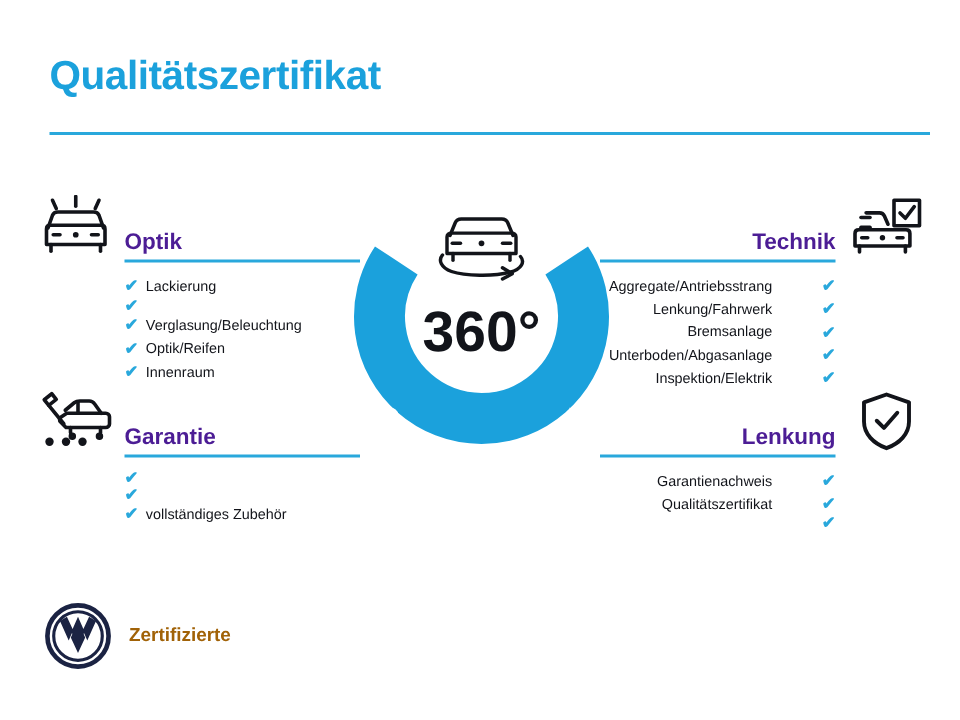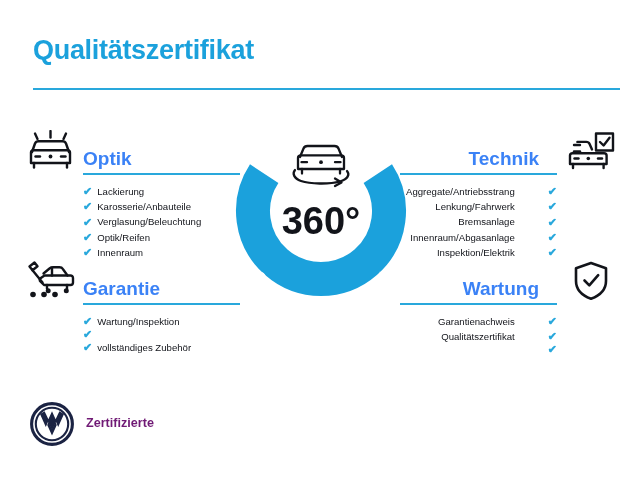--- a/index.html
+++ b/index.html
@@ -58,27 +58,27 @@
     top: 0;
     width: 50px;
     height: 42px;
   }
   .sec-left .sec-icon  { left: 0px; }
   .sec-right .sec-icon { right: 0px; }
 
   .sec-title {
     position: absolute;
     bottom: 2px;
-    font-size: 19px;
+    font-size: 15px;
     font-weight: bold;
-    color: #3b82f6;
+    color: #4c1d95;
     white-space: nowrap;
   }
   .sec-left .sec-title  { left: 58px; }
-  .sec-right .sec-title { right: 76px; }
+  .sec-right .sec-title { right: 58px; }
 
   .sec-rule {
     height: 2px;
     background: #29A8DC;
     margin-top: 1px;
   }
   .sec-left .sec-rule  { margin-left: 58px; width: 157px; }
   .sec-right .sec-rule { margin-left: 0px;  width: 157px; }
 
   
@@ -127,21 +127,21 @@
     left: 30px;
     top: 402px;
     display: flex;
     align-items: center;
   }
   #vw-mark { width: 44px; height: 44px; display: block; }
   #footer-text {
     margin-left: 12px;
     font-size: 12.6px;
     font-weight: bold;
-    color: #701a75;
+    color: #a16207;
     line-height: 15.5px;
     white-space: nowrap;
   }
 </style>
 </head>
 <body>
 
 <div id="certificate">
 
   <div id="title">Qualitätszertifikat</div>
@@ -168,21 +168,20 @@
       <div class="sec-title">Optik</div>
     </div>
     <div class="sec-rule"></div>
     <ul class="checklist">
       <li>
           <span class="tick">✔</span>
           <span>Lackierung</span>
         </li>
       <li>
           <span class="tick">✔</span>
-          <span>Karosserie/Anbauteile</span>
         </li>
       <li>
           <span class="tick">✔</span>
           <span>Verglasung/Beleuchtung</span>
         </li>
       <li>
           <span class="tick">✔</span>
           <span>Optik/Reifen</span>
         </li>
       <li>
@@ -221,21 +220,21 @@
         </li>
       <li>
           <span>Lenkung/Fahrwerk</span>
           <span class="tick">✔</span>
         </li>
       <li>
           <span>Bremsanlage</span>
           <span class="tick">✔</span>
         </li>
       <li>
-          <span>Innenraum/Abgasanlage</span>
+          <span>Unterboden/Abgasanlage</span>
           <span class="tick">✔</span>
         </li>
       <li>
           <span>Inspektion/Elektrik</span>
           <span class="tick">✔</span>
         </li>
     </ul>
   </div>
 
   <div class="section sec-left sec-row2">
@@ -257,21 +256,20 @@
           <circle cx="19" cy="34.5" r="2.8" fill="#12141A"></circle>
           <circle cx="30" cy="34.5" r="2.8" fill="#12141A"></circle>
         </svg>
       </div>
       <div class="sec-title">Garantie</div>
     </div>
     <div class="sec-rule"></div>
     <ul class="checklist">
       <li>
           <span class="tick">✔</span>
-          <span>Wartung/Inspektion</span>
         </li>
       <li>
           <span class="tick">✔</span>
         </li>
       <li>
           <span class="tick">✔</span>
           <span>vollständiges Zubehör</span>
         </li>
     </ul>
   </div>
@@ -279,21 +277,21 @@
   <div class="section sec-right sec-row2">
     <div class="sec-head">
       <div class="sec-icon">
         <svg viewBox="0 0 52 44" width="52" height="44">
           <g fill="none" stroke="#12141A" stroke-width="2.6" stroke-linecap="round" stroke-linejoin="round">
             <path d="M26 3 L41 8.2 L41 21 C41 29.5 34.6 35.6 26 38.8 C17.4 35.6 11 29.5 11 21 L11 8.2 Z"></path>
             <path d="M19.5 20.5 L24.3 25.3 L33.2 15.2"></path>
           </g>
         </svg>
       </div>
-      <div class="sec-title">Wartung</div>
+      <div class="sec-title">Lenkung</div>
     </div>
     <div class="sec-rule"></div>
     <ul class="checklist">
       <li>
           <span>Garantienachweis</span>
           <span class="tick">✔</span>
         </li>
       <li>
           <span>Qualitätszertifikat</span>
           <span class="tick">✔</span>

